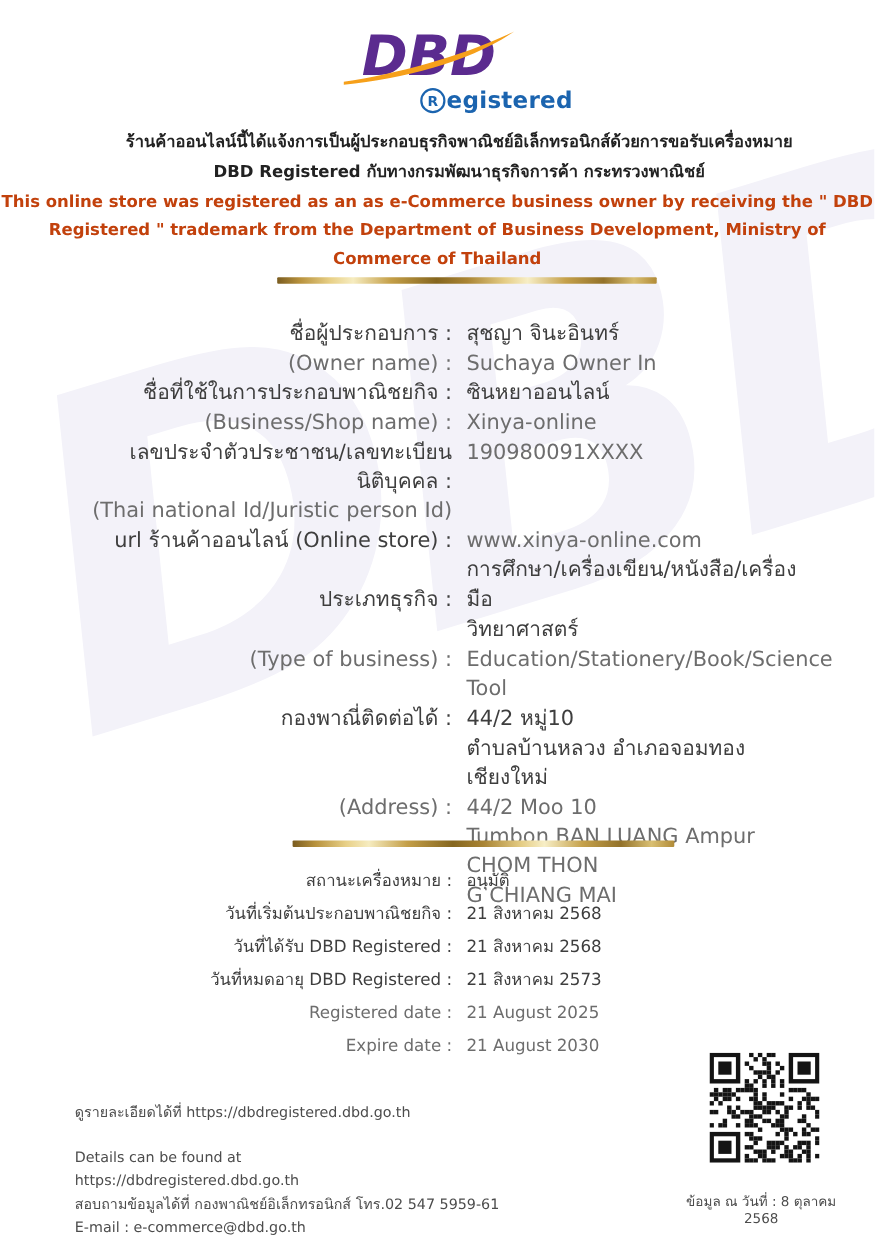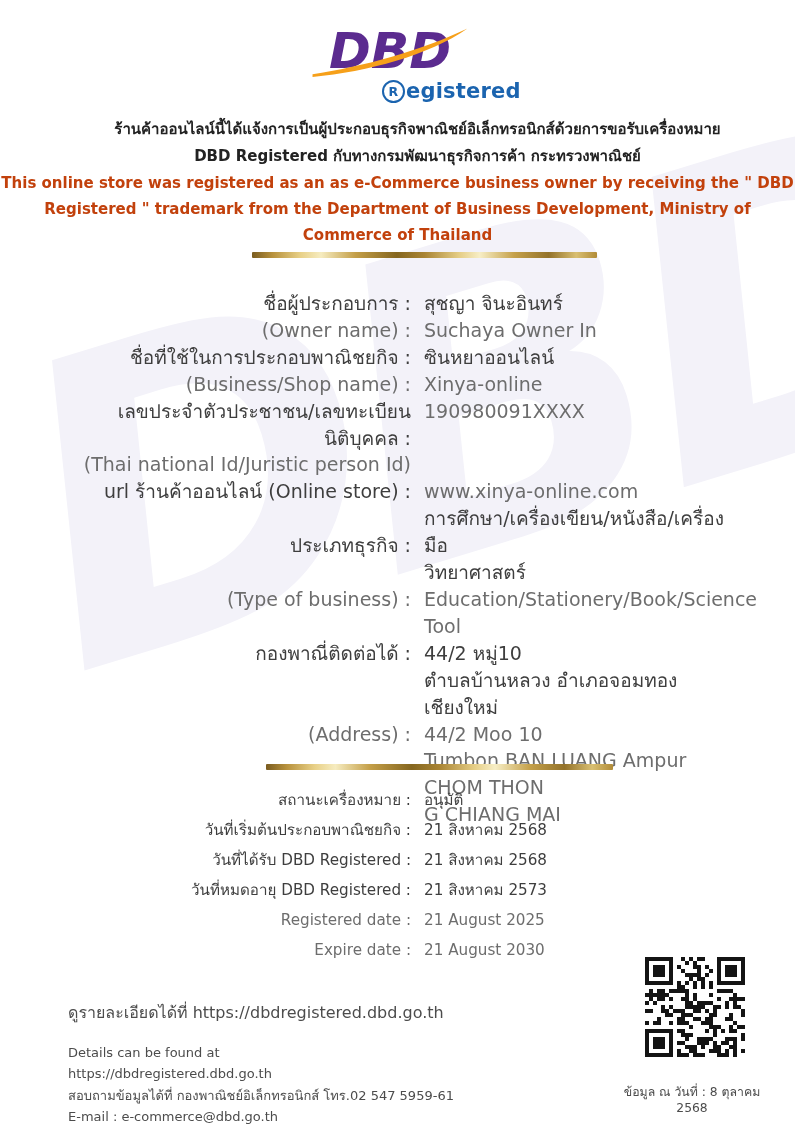--- a/index.html
+++ b/index.html
@@ -40,21 +40,21 @@
   
   .fields{position:absolute;left:66px;top:290px;width:664px;font-size:19px;line-height:26.9px;}
   .status{position:absolute;left:66px;top:785px;width:664px;font-size:15.2px;line-height:30px;}
   .frow{display:flex;gap:13px;align-items:flex-start;}
   .frow.center{align-items:center;}
   .lbl{width:345px;flex:none;text-align:right;}
   .val{flex:1;white-space:pre-line;}
   .dark{color:#3e3e3e;}
   .gray{color:#6d6d6d;}
   
-  .foot-see{position:absolute;left:68px;top:1000px;font-size:16px;color:#4c4c4c;}
+  .foot-see{position:absolute;left:68px;top:1000px;font-size:13px;color:#4c4c4c;}
   .foot-block{position:absolute;left:68px;top:1042px;font-size:13px;line-height:21.3px;color:#4c4c4c;}
   .qr{position:absolute;left:645px;top:957px;width:100px;height:100px;}
   .asof{position:absolute;left:612px;top:1082px;width:160px;text-align:center;
     font-size:12.3px;color:#4c4c4c;}
 </style>
 </head>
 <body>
 
 <div class="page">
 

